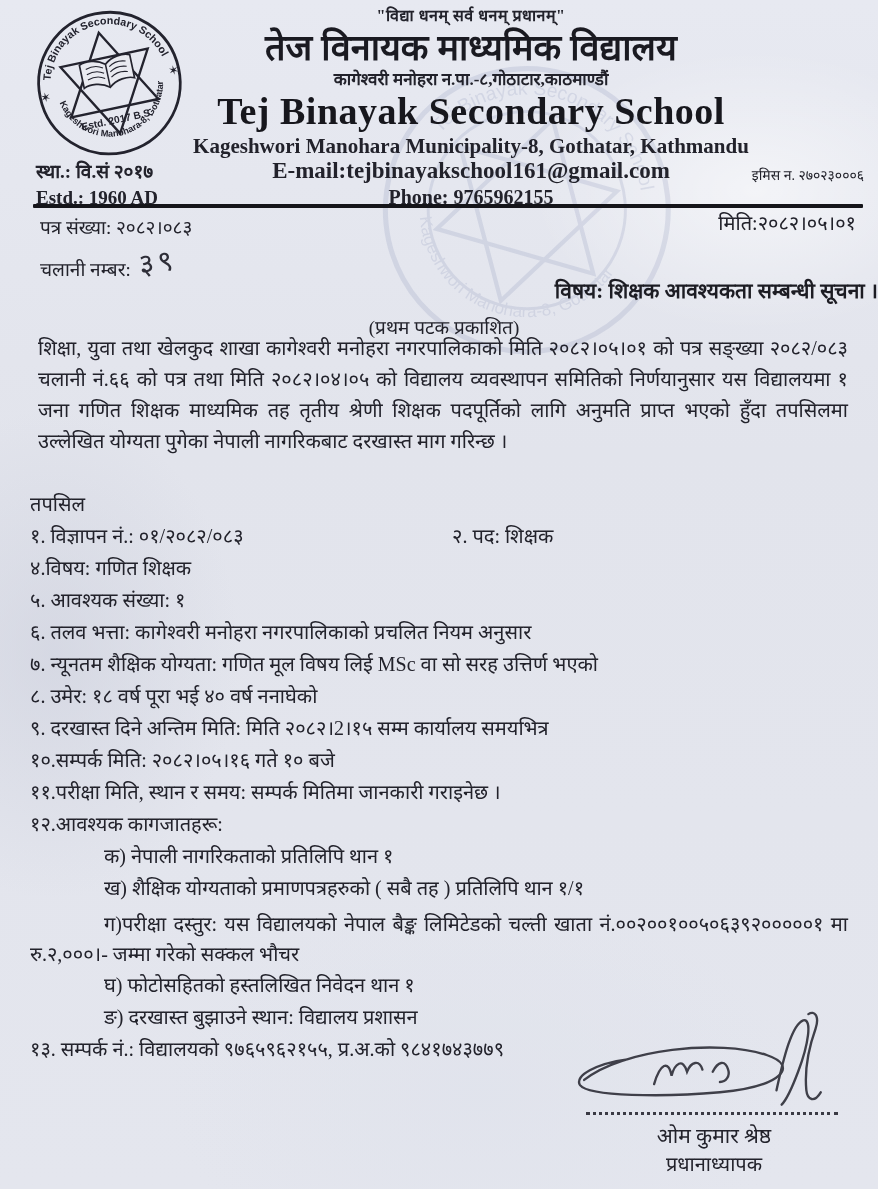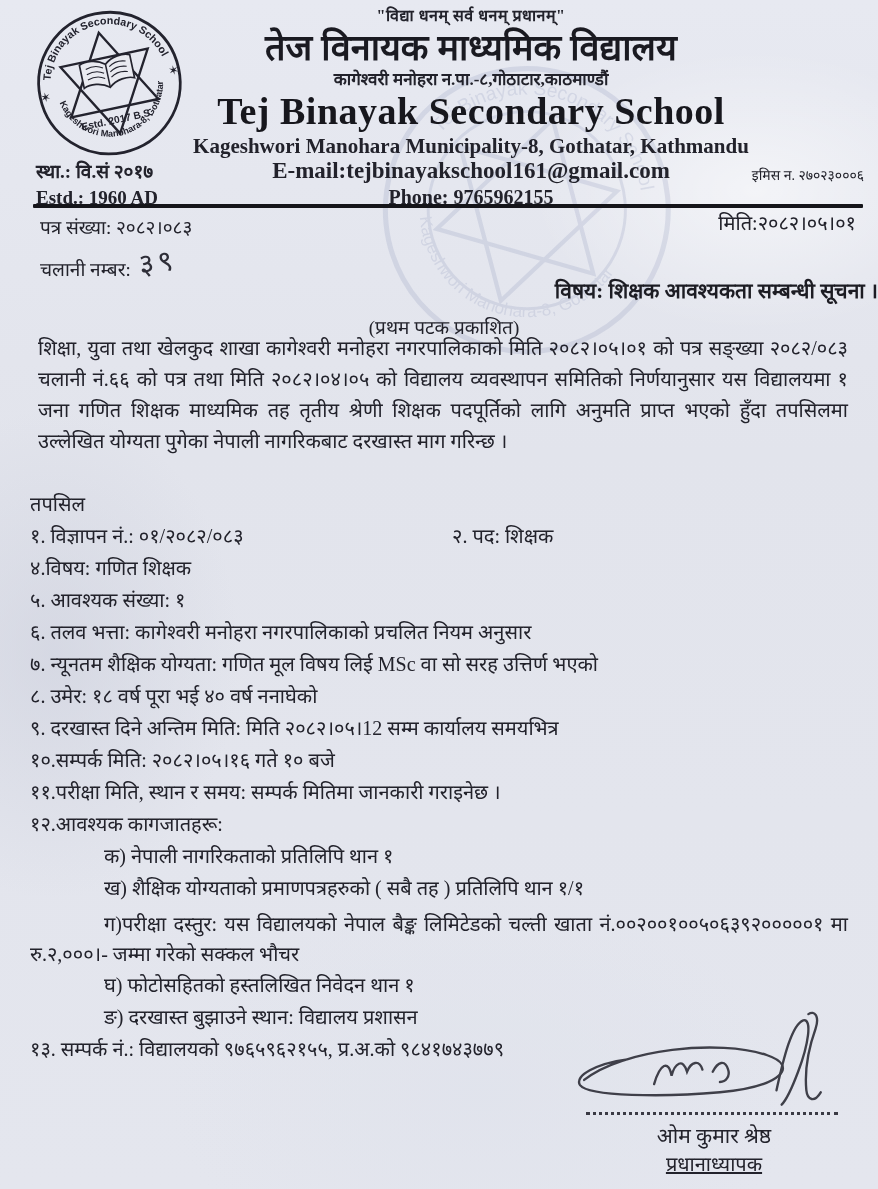--- a/index.html
+++ b/index.html
@@ -38,21 +38,21 @@
   .paragraph{top:333px;left:38px;right:30px;font-size:20px;line-height:31px;text-align:justify;}
   .schedule{top:479px;left:30px;right:30px;font-size:20px;margin-top:14px;}
   .schedule .row{line-height:23px;margin-bottom:9px;white-space:nowrap;}
   .schedule .row2{display:flex;line-height:23px;margin-bottom:9px;}
   .schedule .row2 .l{width:422px;}
   .schedule .sub{margin-left:74px;}
   .schedule .just{white-space:normal;text-align:justify;text-indent:74px;line-height:30px;margin-bottom:5px;}
   .sig-svg{left:562px;top:1010px;}
   .sig-dots{left:586px;top:1096px;width:252px;height:16px;border-bottom:3px dotted #3a3a44;}
   .sig-name{left:588px;top:1121px;width:252px;text-align:center;font-size:21px;}
-  .sig-title{left:588px;top:1150px;width:252px;text-align:center;font-size:20px;text-decoration:underline;}
+  .sig-title{left:588px;top:1150px;width:252px;text-align:center;font-size:20px;}
   .logo-svg{left:34px;top:6px;transform:rotate(-12deg);}
   .wm{left:378px;top:56px;opacity:.17;transform:rotate(16deg);}
   svg text{font-family:"Liberation Sans","DejaVu Sans",sans-serif;}
 </style>
 </head>
 <body>
 
 <div class="page">
 
   <svg class="abs wm" width="300" height="300" viewBox="0 0 140 140">
@@ -128,21 +128,21 @@
       <span class="l">१. विज्ञापन नं.: ०१/२०८२/०८३</span>
       <span>२. पद: शिक्षक</span>
     </div>
     <div class="row2">
       <span>४.विषय: गणित शिक्षक</span>
     </div>
     <div class="row">५. आवश्यक संख्या: १</div>
     <div class="row">६. तलव भत्ता: कागेश्वरी मनोहरा नगरपालिकाको प्रचलित नियम अनुसार</div>
     <div class="row">७. न्यूनतम शैक्षिक योग्यता: गणित मूल विषय लिई MSc वा सो सरह उत्तिर्ण भएको</div>
     <div class="row">८. उमेर: १८ वर्ष पूरा भई ४० वर्ष ननाघेको</div>
-    <div class="row">९. दरखास्त दिने अन्तिम मिति:  मिति २०८२।०५।12 सम्म कार्यालय समयभित्र</div>
+    <div class="row">९. दरखास्त दिने अन्तिम मिति:  मिति २०८२।2।१५ सम्म कार्यालय समयभित्र</div>
     <div class="row">१०.सम्पर्क मिति: २०८२।०५।१६ गते १० बजे</div>
     <div class="row">११.परीक्षा मिति, स्थान र समय: सम्पर्क मितिमा जानकारी गराइनेछ ।</div>
     <div class="row">१२.आवश्यक कागजातहरू:</div>
     <div class="row sub">क) नेपाली नागरिकताको प्रतिलिपि थान १</div>
     <div class="row sub">ख) शैक्षिक योग्यताको प्रमाणपत्रहरुको ( सबै तह ) प्रतिलिपि थान १/१</div>
     <div class="row just">ग)परीक्षा दस्तुर: यस विद्यालयको नेपाल बैङ्क लिमिटेडको चल्ती खाता नं.००२००१००५०६३९२०००००१ मा रु.२,०००।- जम्मा गरेको सक्कल भौचर</div>
     <div class="row sub">घ) फोटोसहितको हस्तलिखित निवेदन थान १</div>
     <div class="row sub">ङ) दरखास्त बुझाउने स्थान: विद्यालय प्रशासन</div>
     <div class="row">१३. सम्पर्क नं.: विद्यालयको ९७६५९६२१५५, प्र.अ.को ९८४१७४३७७९</div>
   </div>

